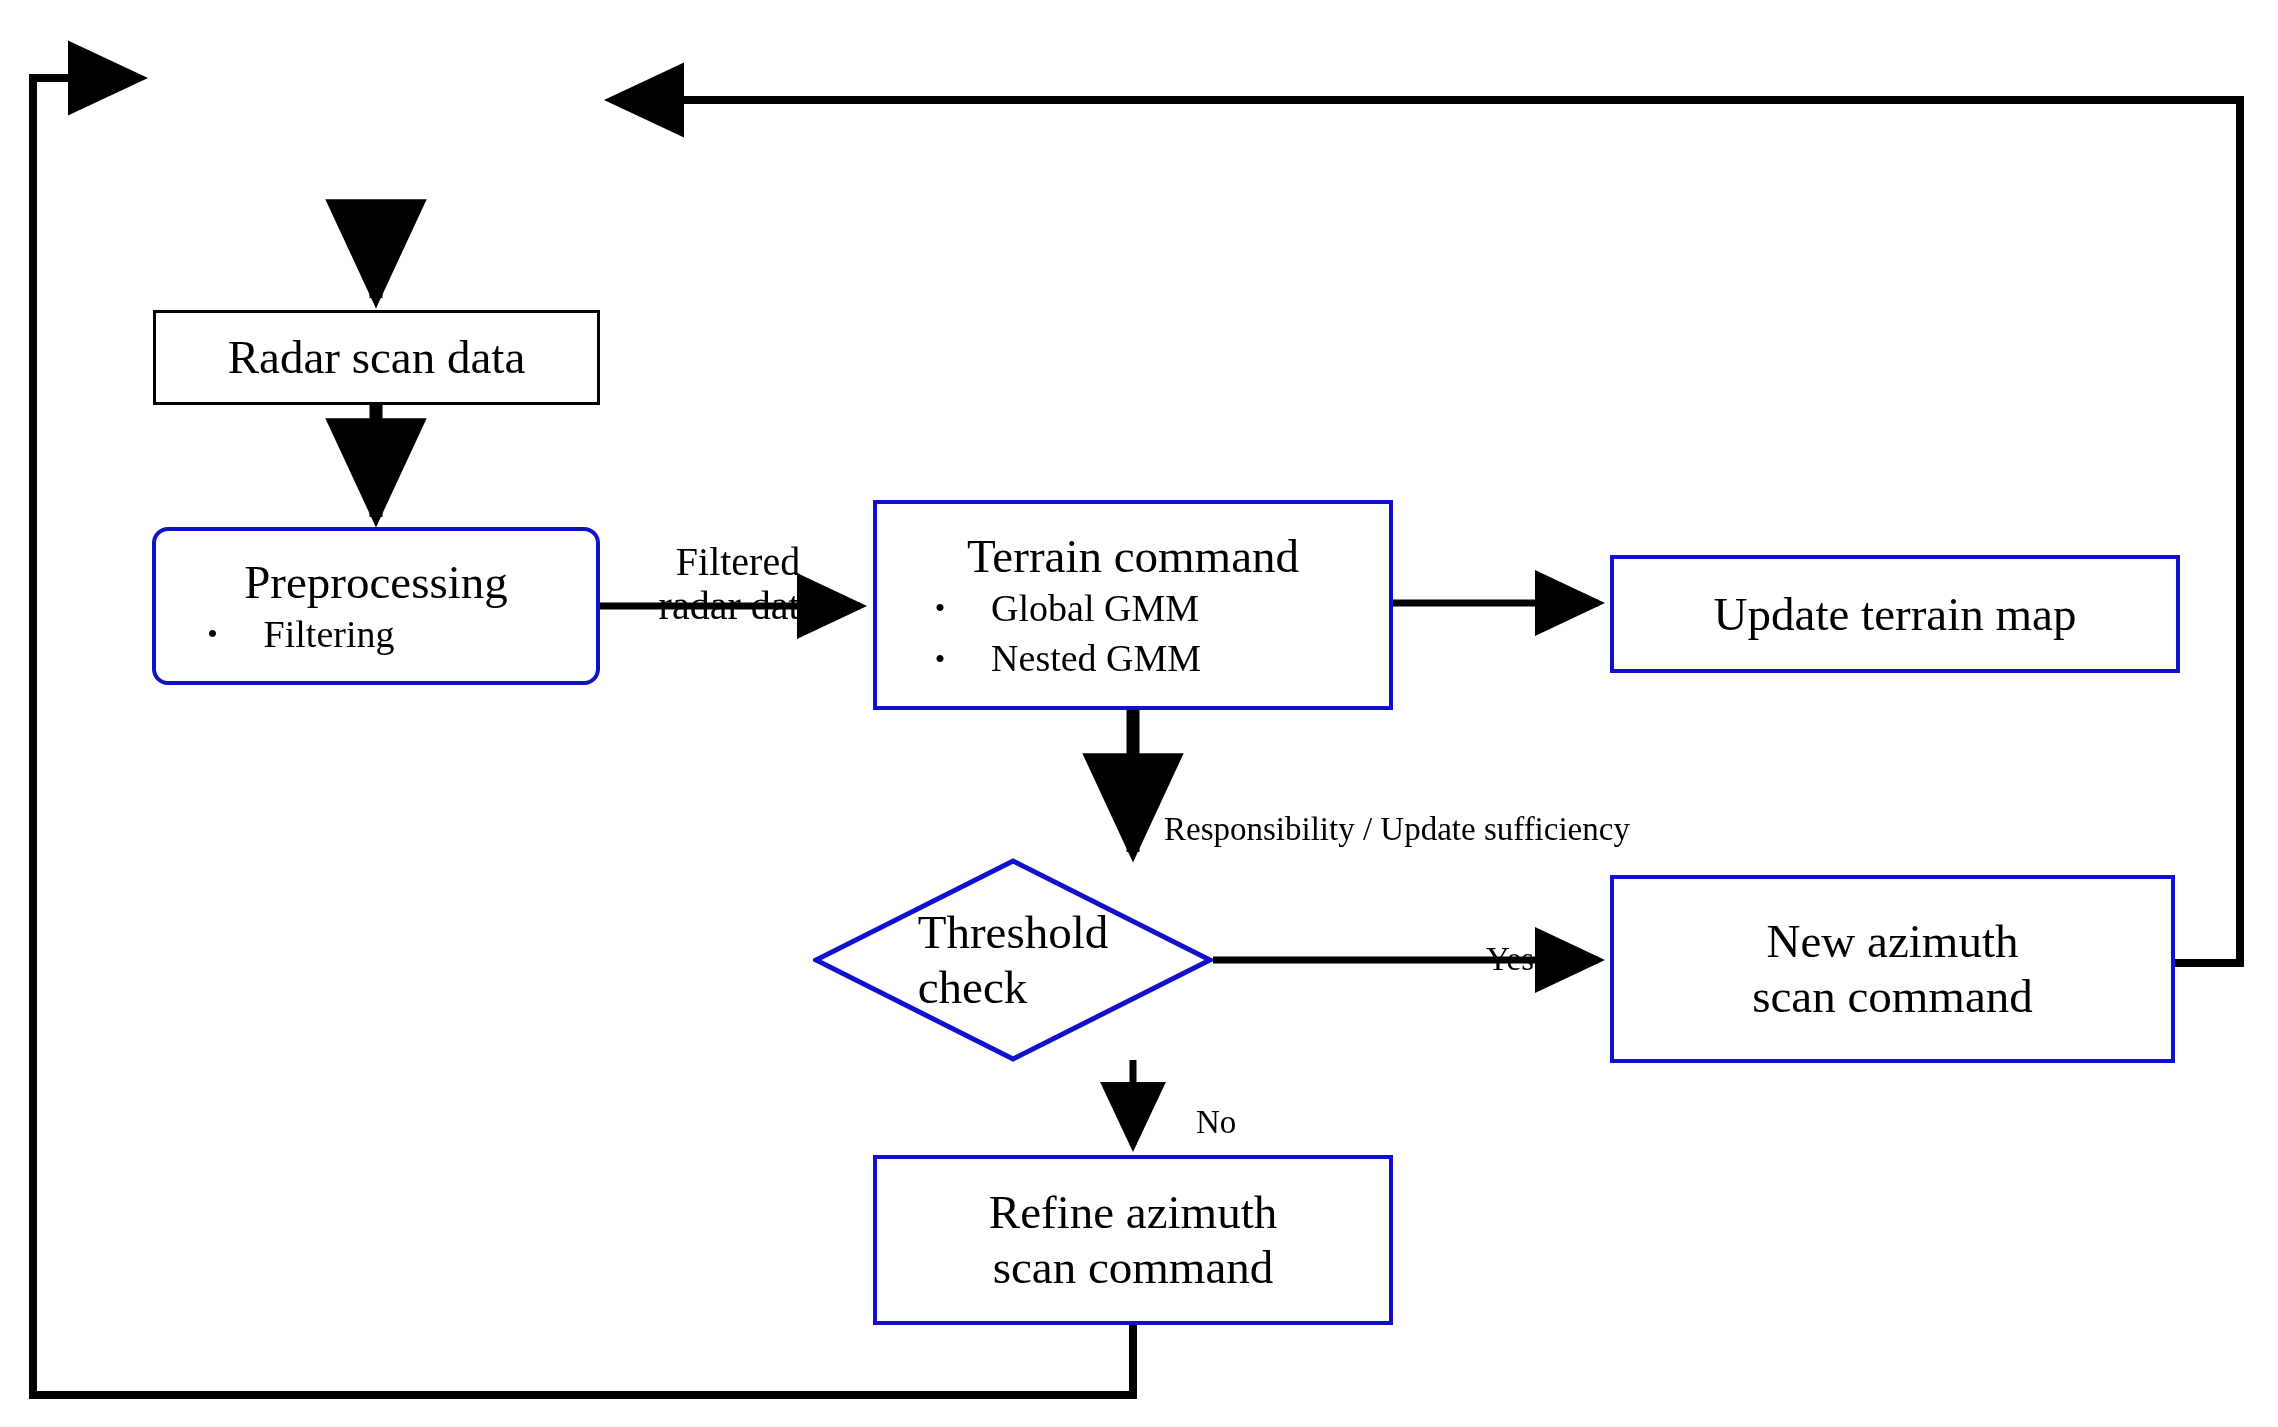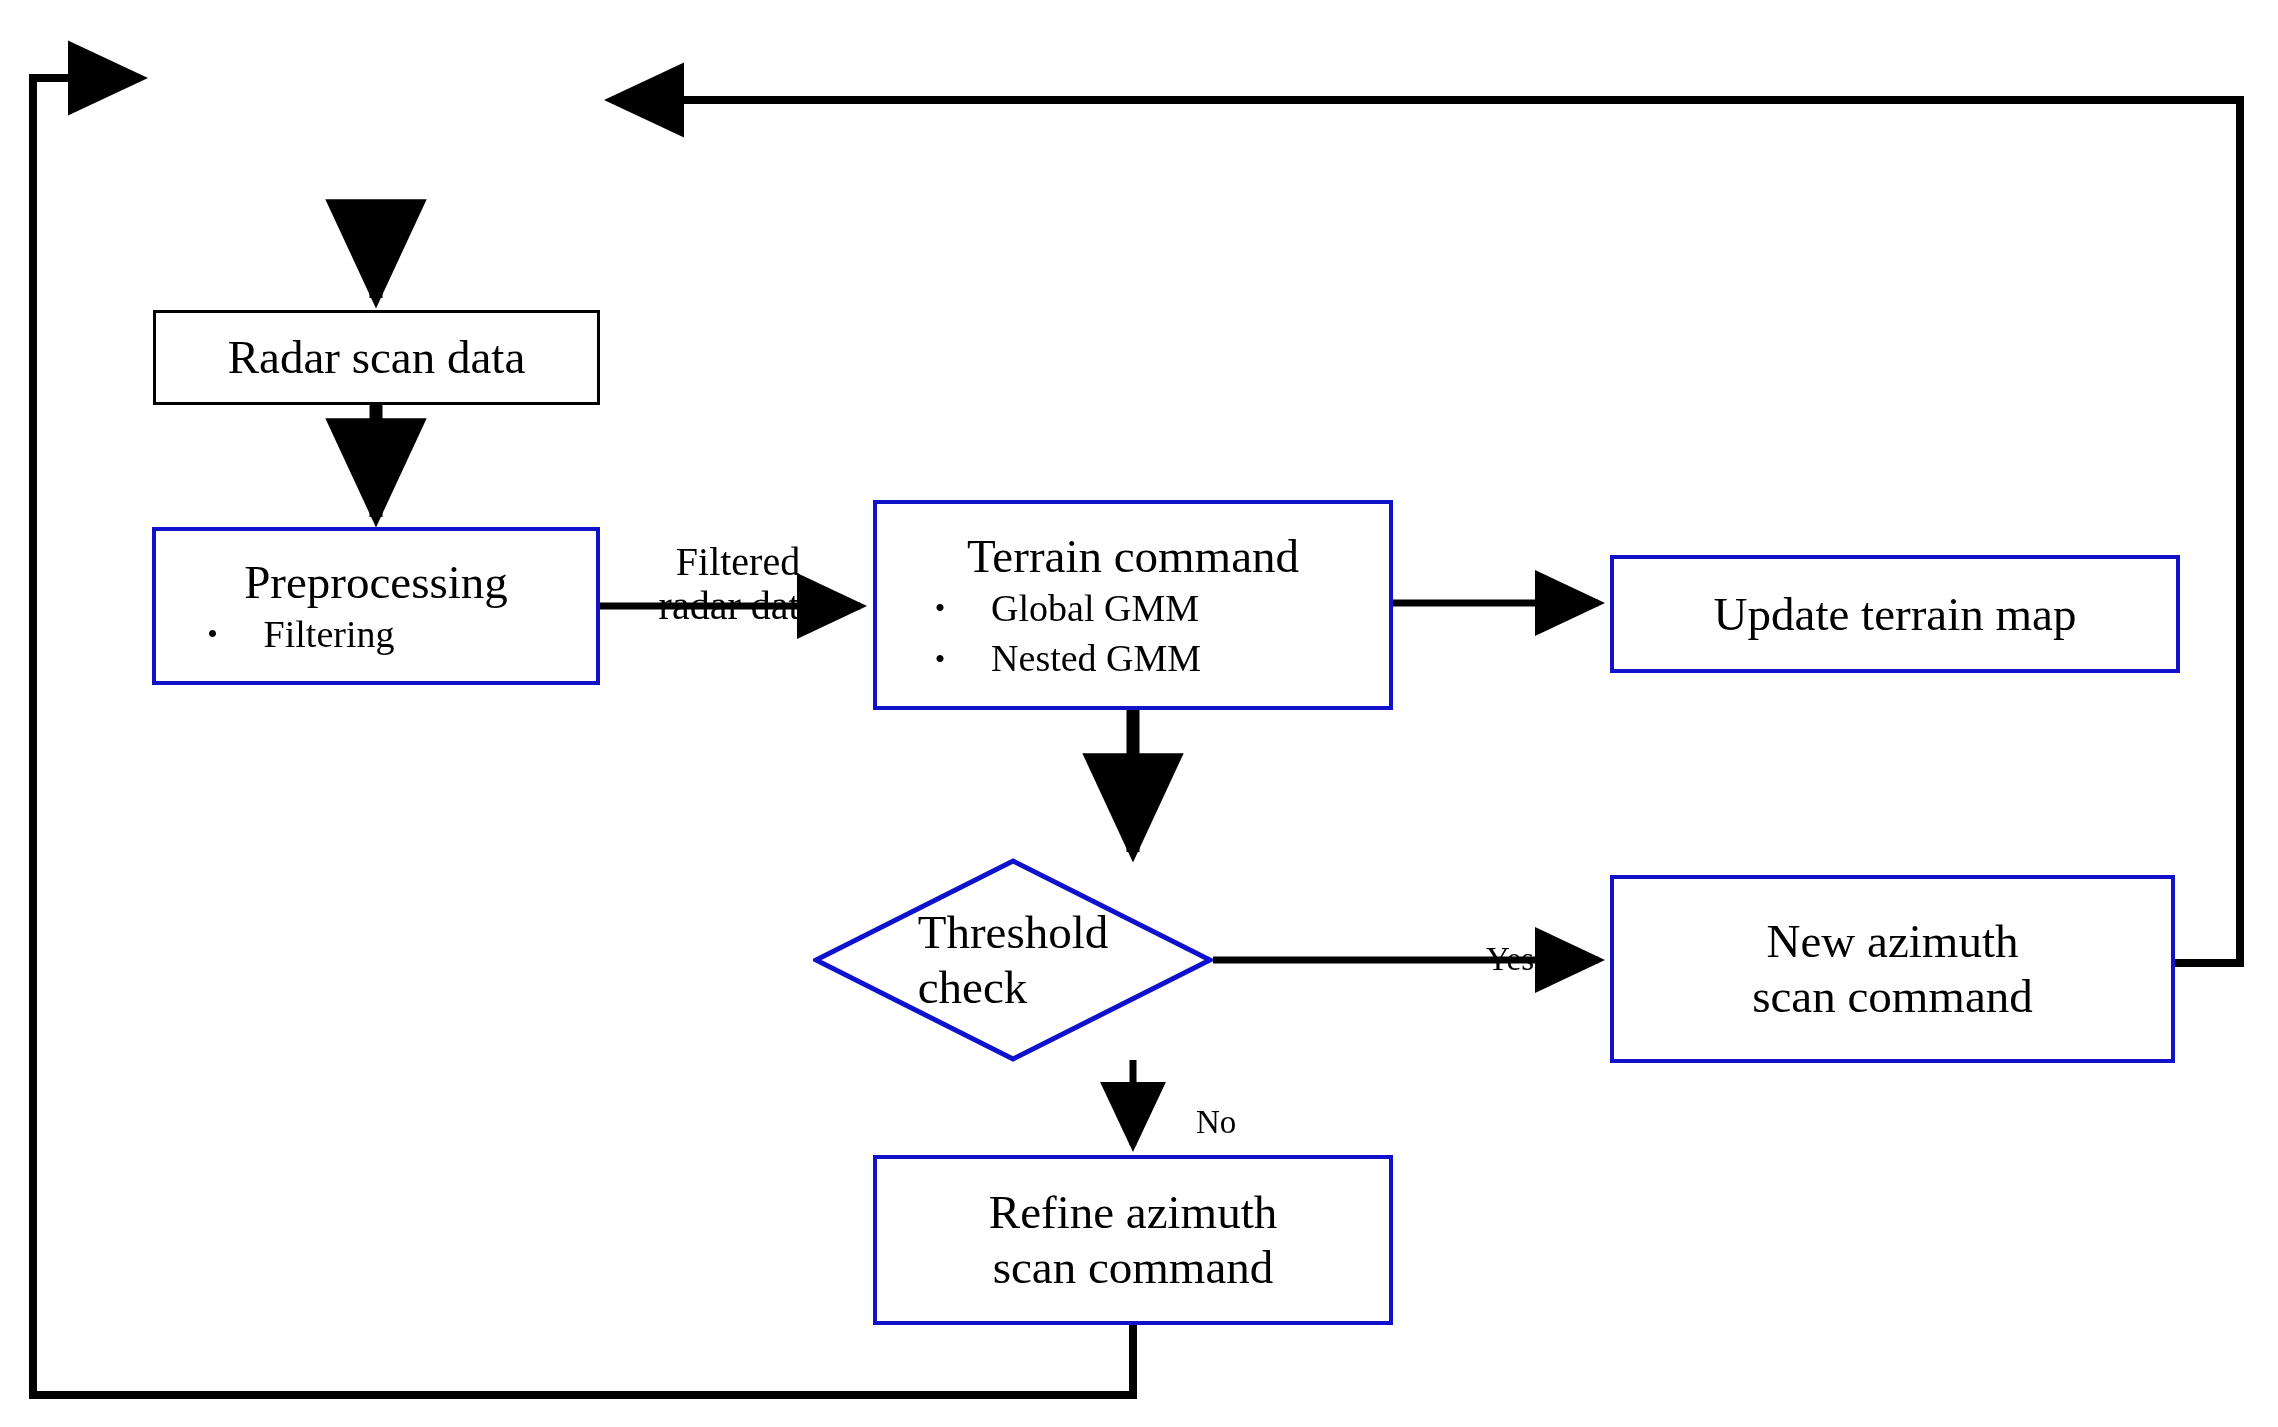--- a/index.html
+++ b/index.html
@@ -64,21 +64,21 @@
     <path d="M 2175 963 L 2240 963 L 2240 100 L 612 100" fill="none" stroke="#000" stroke-width="8" marker-end="url(#ahThin)"></path>
 
     <path d="M 1133 1325 L 1133 1395 L 33 1395 L 33 78 L 140 78" fill="none" stroke="#000" stroke-width="8" marker-end="url(#ahThin)"></path>
   </svg>
 
 
   <div class="node black" style="left:153px;top:310px;width:447px;height:95px;">
     <div class="title">Radar scan data</div>
   </div>
 
-  <div class="node blue" style="left:152px;top:527px;width:448px;height:158px;">
+  <div class="node blue" style="left:152px;top:527px;width:448px;height:158px;border-radius:16px;">
     <div class="title">Preprocessing</div>
     <div class="bullets">
       <div class="bullet">
         <span class="dot">•</span>
         <span class="btxt">Filtering</span>
       </div>
     </div>
   </div>
 
   <div class="node blue" style="left:873px;top:500px;width:520px;height:210px;">
@@ -115,20 +115,23 @@
   <div class="node blue" style="left:873px;top:1155px;width:520px;height:170px;">
     <div class="title tight">Refine azimuth
 scan command</div>
   </div>
 
   <div class="elabel sm" style="left:648px;top:496px;width:180px;">
     <span>Filtered
 radar data</span>
   </div>
 
+  <div class="elabel md" style="left:1164px;top:775px;width:620px;text-align:left;">
+    <span>Responsibility / Update sufficiency</span>
+  </div>
 
   <div class="elabel md" style="left:1460px;top:905px;width:100px;">
     <span>Yes</span>
   </div>
 
   <div class="elabel md" style="left:1152px;top:1068px;width:90px;text-align:left;margin-left:44px;">
     <span>No</span>
   </div>
 
 </div>

